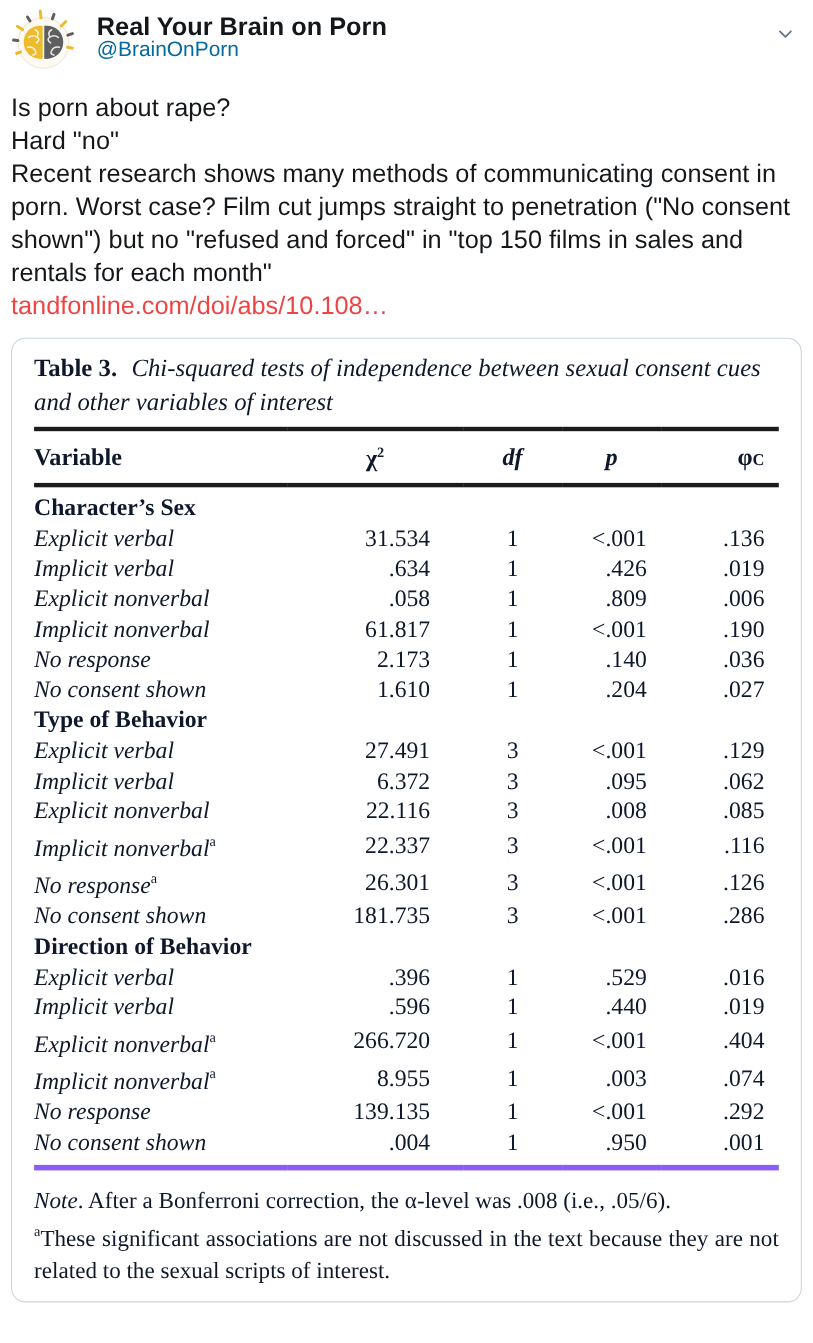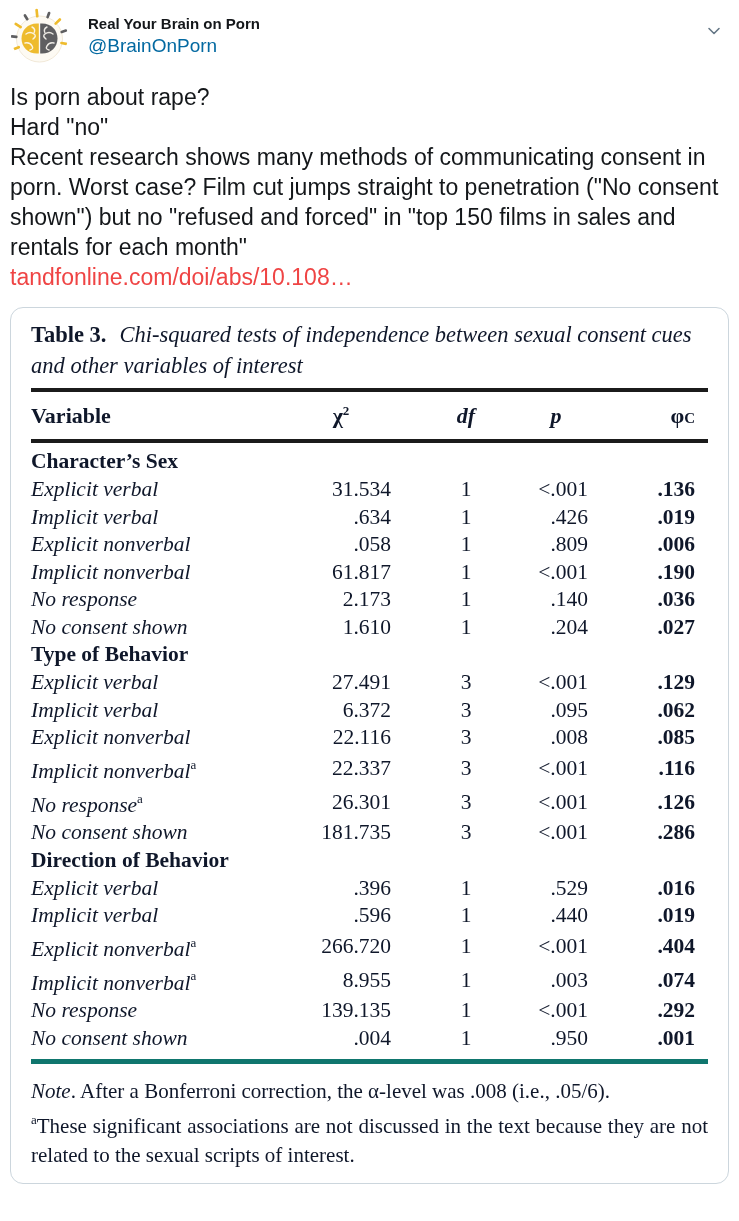--- a/index.html
+++ b/index.html
@@ -6,59 +6,59 @@
   html,body { margin:0; padding:0; background:#fff; }
   body {
     width:739px; height:1221px; position:relative; overflow:hidden;
     font-family:"Liberation Sans", sans-serif; color:#14171a;
   }
 
   
   .tw-header { display:flex; align-items:flex-start; padding:8px 14px 0 11px; }
   .avatar { width:57px; height:57px; flex:0 0 57px; border-radius:50%; overflow:hidden; cursor:pointer; }
   .names { margin-left:20px; padding-top:5px; }
-  .display-name { font-size:15px; font-weight:bold; line-height:22px; color:#14171a; }
+  .display-name { font-size:23px; font-weight:bold; line-height:22px; color:#14171a; }
   .handle { font-size:19px; line-height:21px; color:#0369a1; }
   .caret { margin-left:auto; padding-top:12px; cursor:pointer; }
 
   
   .tw-body { margin:17px 10px 0 10px; font-size:23px; line-height:30px; color:#14171a; }
   .tw-link { color:#ef4444; text-decoration:none; cursor:pointer; }
 
   
   .card {
     margin:15px 10px 0 10px; border:1px solid #ccd6dd; border-radius:13px;
     padding:11px 20px 13px 20px;
     font-family:"Liberation Serif", serif; color:#0f172a; cursor:pointer;
   }
   .t-title { font-size:22.5px; line-height:31px; padding-bottom:7px; }
   .t-label { font-weight:bold; }
   .t-rest  { font-style:italic; margin-left:13px; }
 
   table.paper { width:100%; border-collapse:collapse; table-layout:fixed;
-                border-top:4px solid #1b1b1b; border-bottom:5px solid #0f766e; }
+                border-top:4px solid #1b1b1b; border-bottom:5px solid #8b5cf6; }
   col.c-var{width:230px;} col.c-chi{width:160px;} col.c-df{width:90px;} col.c-p{width:90px;}
   thead th { font-size:22px; font-weight:bold; padding:11px 0 10px 0;
              border-bottom:4px solid #1b1b1b; }
   th.var { text-align:left; }
   th.chi { text-align:center; }
   th.df  { text-align:center; font-style:italic; }
   th.p   { text-align:center; font-style:italic; }
   th.phi { text-align:right; padding-right:13px; font-weight:bold; }
   th.chi sup { font-size:13px; }
   .subC { font-size:15px; }
 
   td { font-size:21.5px; line-height:27.6px; padding:0; white-space:nowrap; overflow:visible; }
   td.section { font-weight:bold; }
   td.var i { font-style:italic;margin-top:36px; }
   td.var sup, .foot-sup { font-size:13px; position:relative; top:-1px; }
   td.chi { text-align:right; padding-right:30px; }
   td.df  { text-align:center; }
   td.p   { text-align:right; padding-right:13px; }
-  td.phi { text-align:right; padding-right:13px;font-weight:bold; }
+  td.phi { text-align:right; padding-right:13px; }
   tbody tr:first-child td { padding-top:5px; }
   tbody tr:last-child td  { padding-bottom:7px; }
 
   .note { font-size:21px; line-height:29px; text-align:justify; margin:0; }
   .note-1 { margin-top:13px; }
   .note i { font-style:italic; }
 </style>
 </head>
 <body>
 

